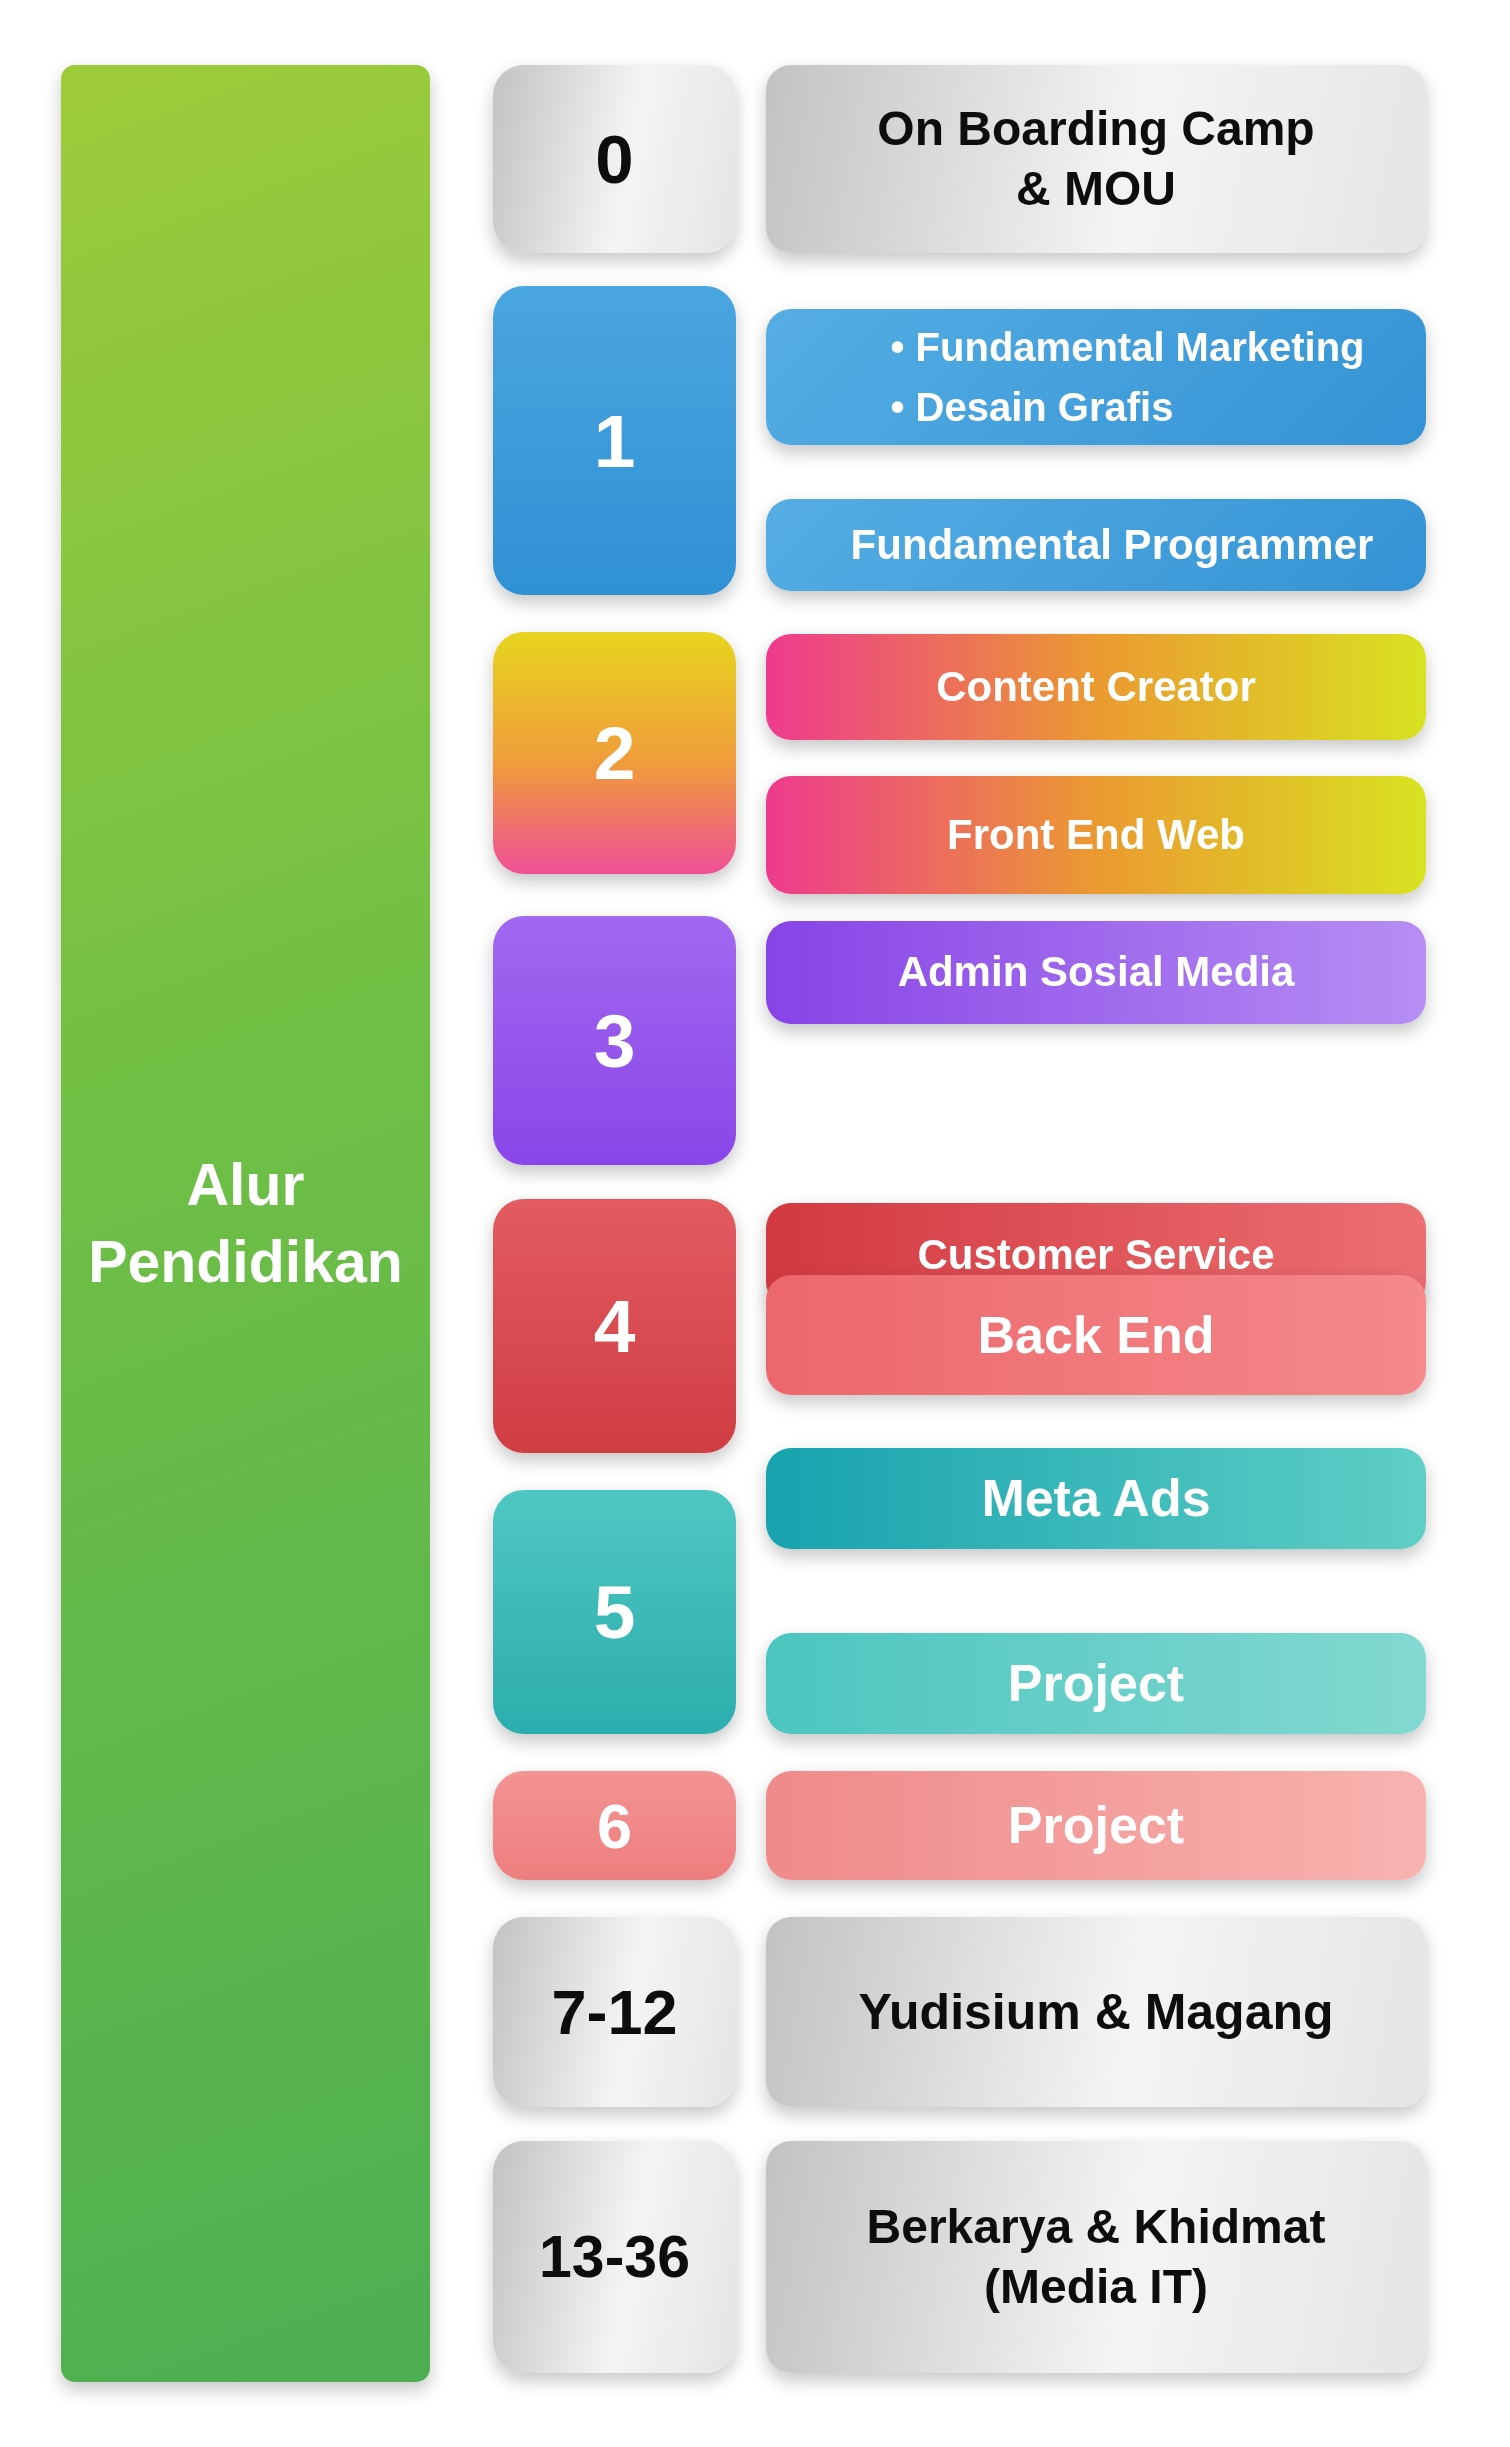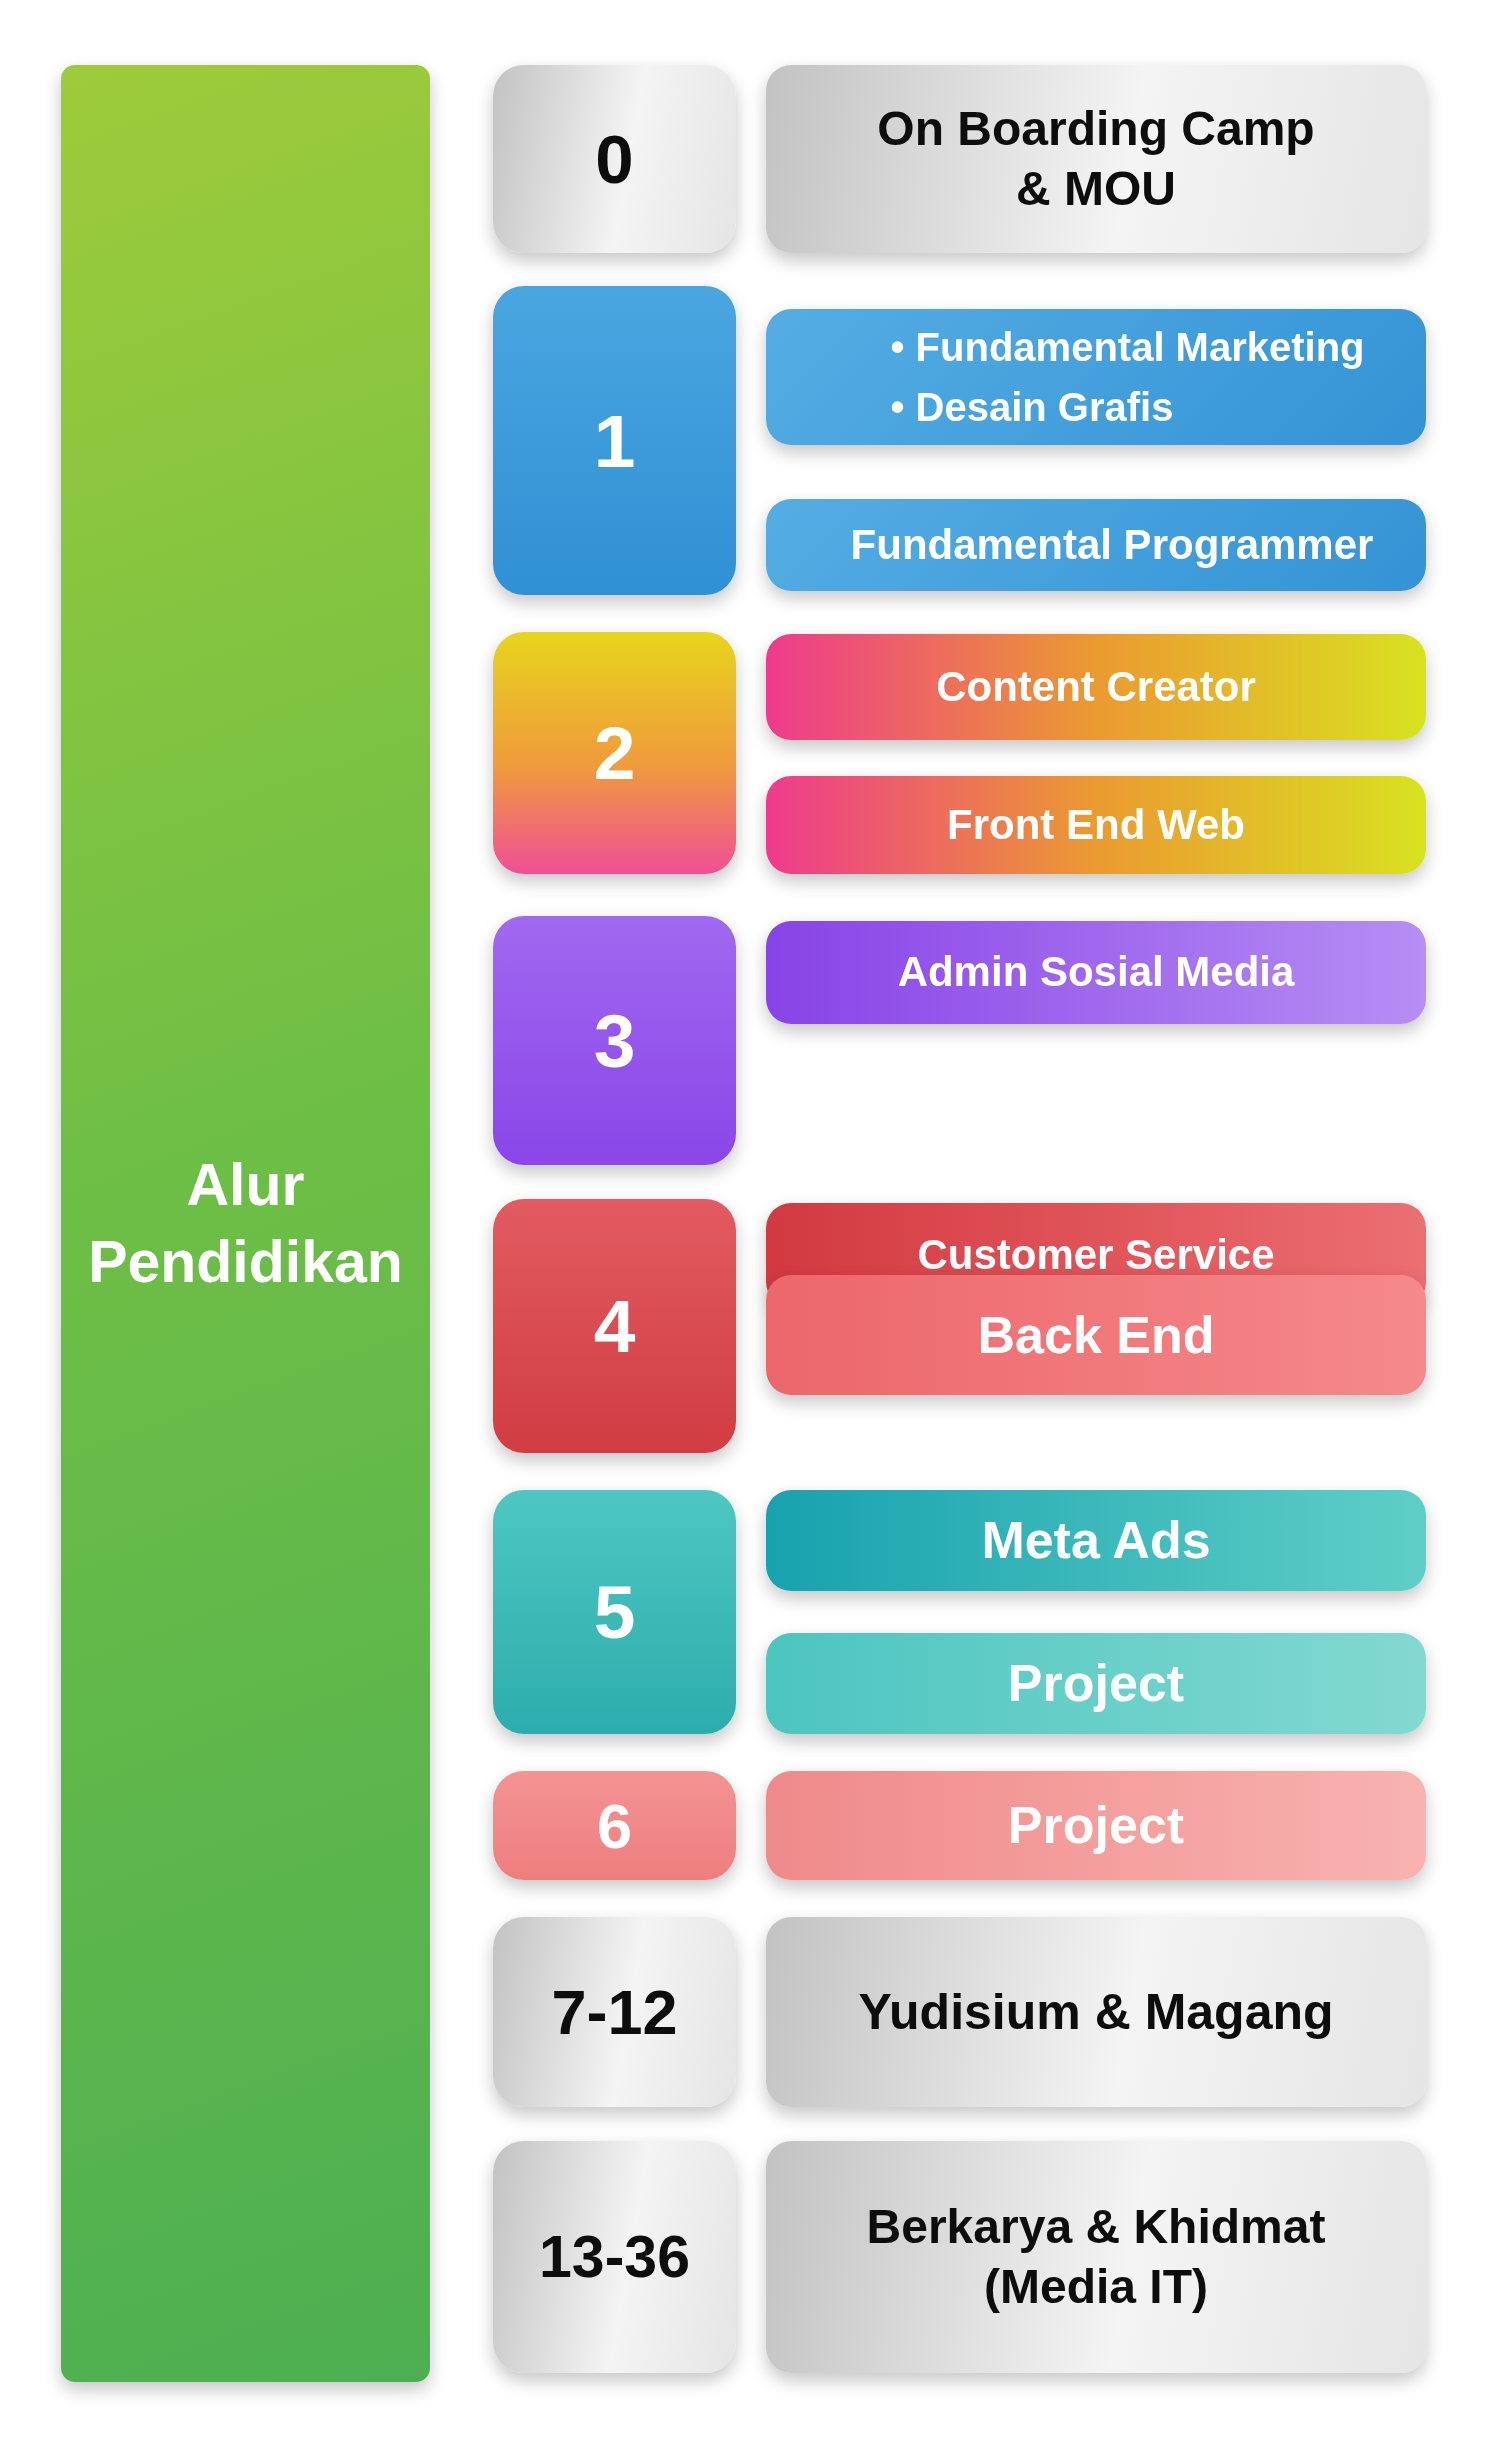--- a/index.html
+++ b/index.html
@@ -54,26 +54,26 @@
   .n7 { top:1917px; height:190px; font-size:63px; }
   .n8 { top:2141px; height:232px; font-size:59px; }
 
   
   .c0  { top:65px;   height:188px; font-size:48px; flex-direction:column; }
   .c1a { top:309px;  height:136px; font-size:40px; justify-content:center;
          padding-left:63px; }
   .c1a .bullets { text-align:left; line-height:1.5; }
   .c1b { top:499px;  height:92px;  font-size:42px; }
   .c2a { top:634px;  height:106px; font-size:42px; }
-  .c2b { top:776px;  height:98px; font-size:42px; }
+  .c2b { top:776px;  height:118px; font-size:42px; }
   .c3a { top:921px;  height:103px; font-size:42px; }
   .c3b { top:1061px; height:103px; font-size:42px; }
   .c4a { top:1203px; height:104px; font-size:42px; }
   .c4b { top:1275px; height:120px; font-size:52px; }
-  .c5a { top:1490px; height:101px; font-size:52px; }
+  .c5a { top:1448px; height:101px; font-size:52px; }
   .c5b { top:1633px; height:101px; font-size:52px; }
   .c6  { top:1771px; height:109px; font-size:52px; }
   .c7  { top:1917px; height:190px; font-size:50px; }
   .c8  { top:2141px; height:232px; font-size:48px; flex-direction:column; }
 </style>
 </head>
 <body>
 
 <div class="canvas">
 

